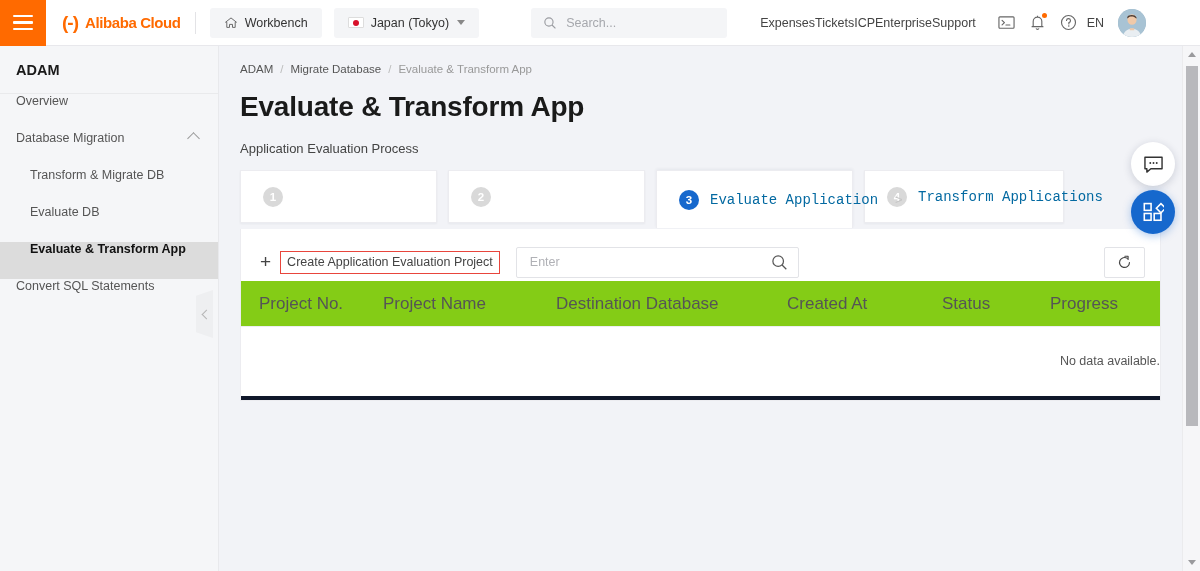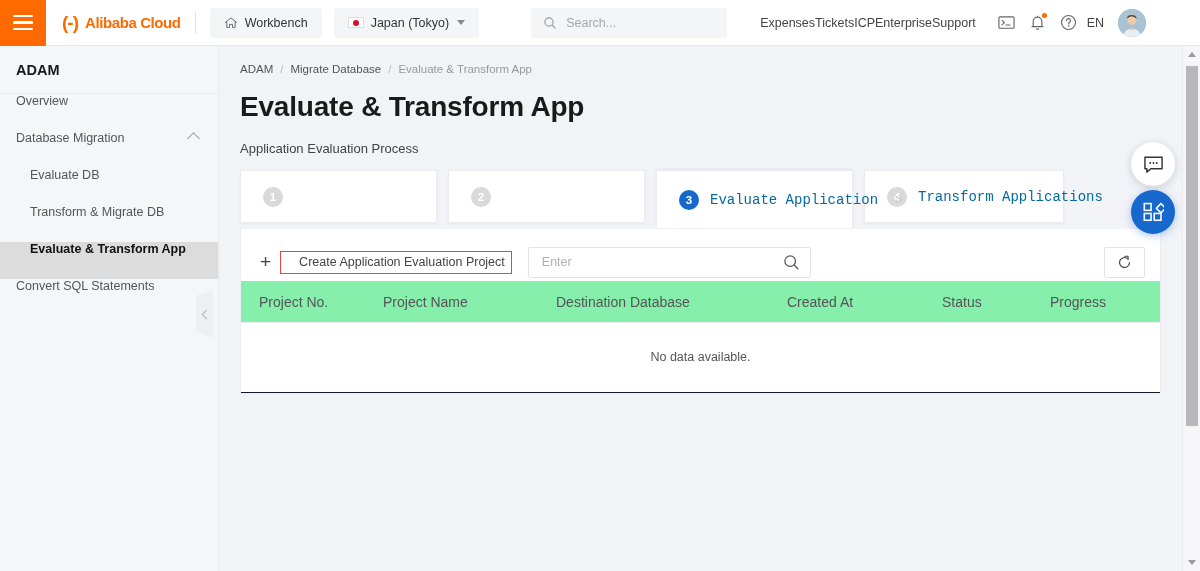--- a/index.html
+++ b/index.html
@@ -221,21 +221,21 @@
     height: 30px; padding: 0 2px 0 4px;
     cursor: pointer;
   }
   .plus {
     font-size: 19px; color: #444; line-height: 1; font-weight: 300;
     margin-top: -2px;
   }
   .create-label {
     font-size: 12.5px; color: #444;
     border: 1.6px solid #e8453c;
-    padding: 3px 6px 4px 18px;
+    padding: 3px 6px 4px 6px;
     white-space: nowrap;
   }
   .search-field {
     margin-left: 14px;
     width: 283px; height: 31px;
     border: 1px solid #e2e3e7; border-radius: 2px;
     display: flex; align-items: center;
     padding: 0 10px 0 13px;
     background: #fff; cursor: text;
   }
@@ -244,30 +244,30 @@
     margin-left: auto;
     width: 41px; height: 31px;
     border: 1px solid #e2e3e7; border-radius: 2px;
     background: #fff; display: flex;
     align-items: center; justify-content: center;
     cursor: pointer;
   }
 
   table.grid { width: 100%; border-collapse: collapse; }
   table.grid th {
-    font-size: 14px; color: #555; font-weight: normal;
+    font-size: 17px; color: #555; font-weight: normal;
     text-align: left; padding: 13px 0 12px 0;
     border-bottom: 1px solid #eceef1;
-    background: #86efac;
+    background: #84cc16;
   }
   table.grid th:first-child { padding-left: 18px; }
   .nodata {
-    text-align: center; font-size: 12.5px; color: #555;
+    text-align: right; font-size: 12.5px; color: #555;
     padding: 27px 0 28px 0;
-    border-bottom: 1px solid #0f172a;
+    border-bottom: 4px solid #0f172a;
   }
 
   
   .fab-chat {
     position: absolute; right: 7px; top: 96px;
     width: 44px; height: 44px; border-radius: 50%;
     background: #ffffff; box-shadow: 0 2px 8px rgba(30,40,70,.18);
     display: flex; align-items: center; justify-content: center;
     cursor: pointer; z-index: 20;
   }
@@ -398,25 +398,25 @@
   <div class="side-item">
     <span>Overview</span>
   </div>
 
   <div class="side-item">
     <span>Database Migration</span>
     <span class="chev-up"></span>
   </div>
 
   <div class="side-item sub">
+    <span>Transform &amp; Migrate DB</span>
+  </div>
+
+  <div class="side-item sub">
     <span>Evaluate DB</span>
-  </div>
-
-  <div class="side-item sub">
-    <span>Transform &amp; Migrate DB</span>
   </div>
 
   <div class="side-item sub active">
     <span>Evaluate &amp; Transform App</span>
   </div>
 
   <div class="side-item">
     <span>Convert SQL Statements</span>
   </div>
 </div>

